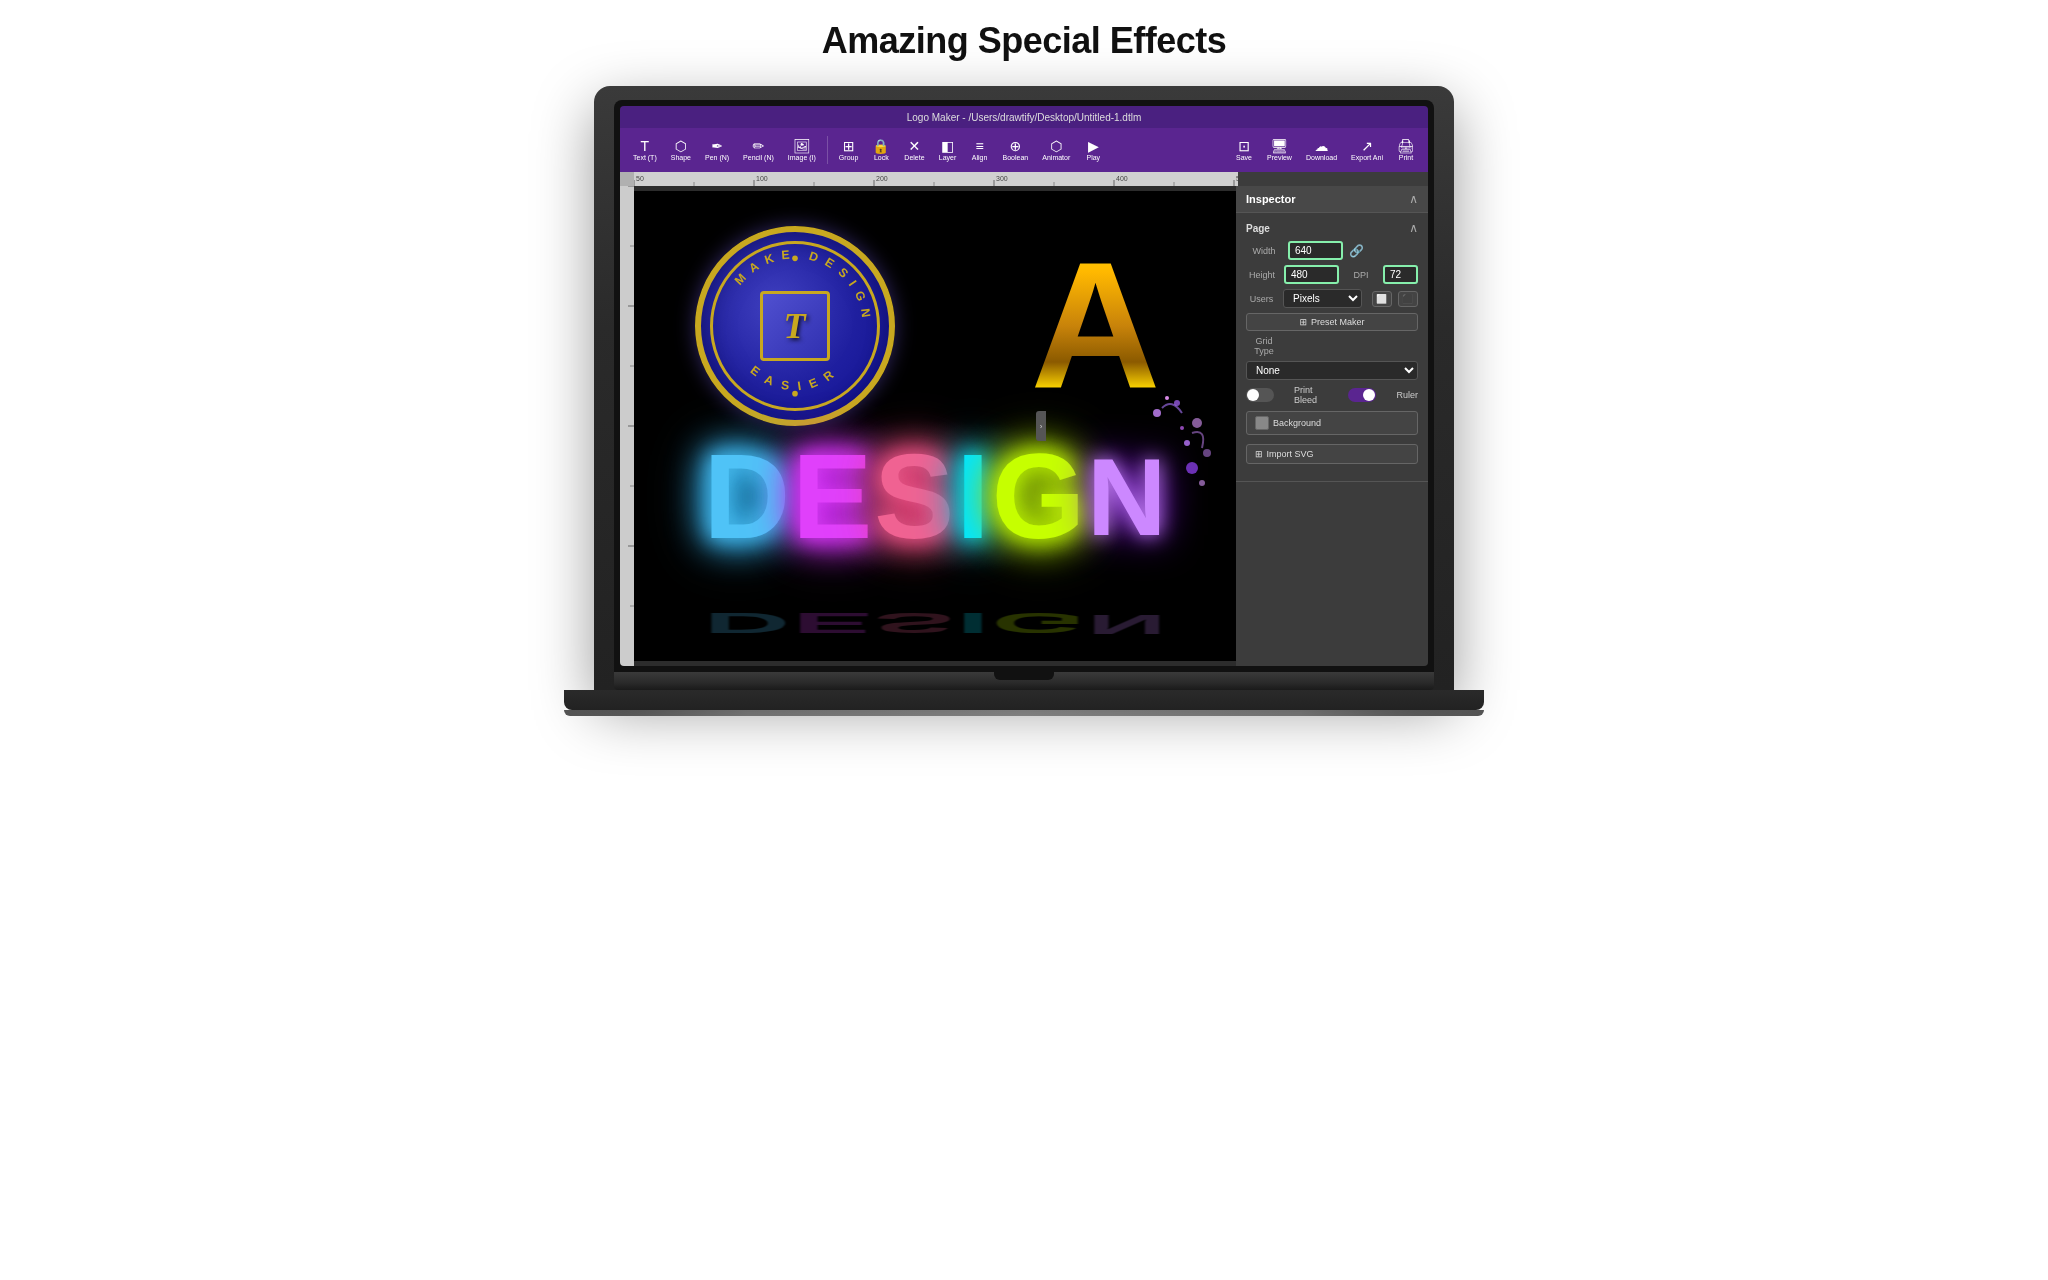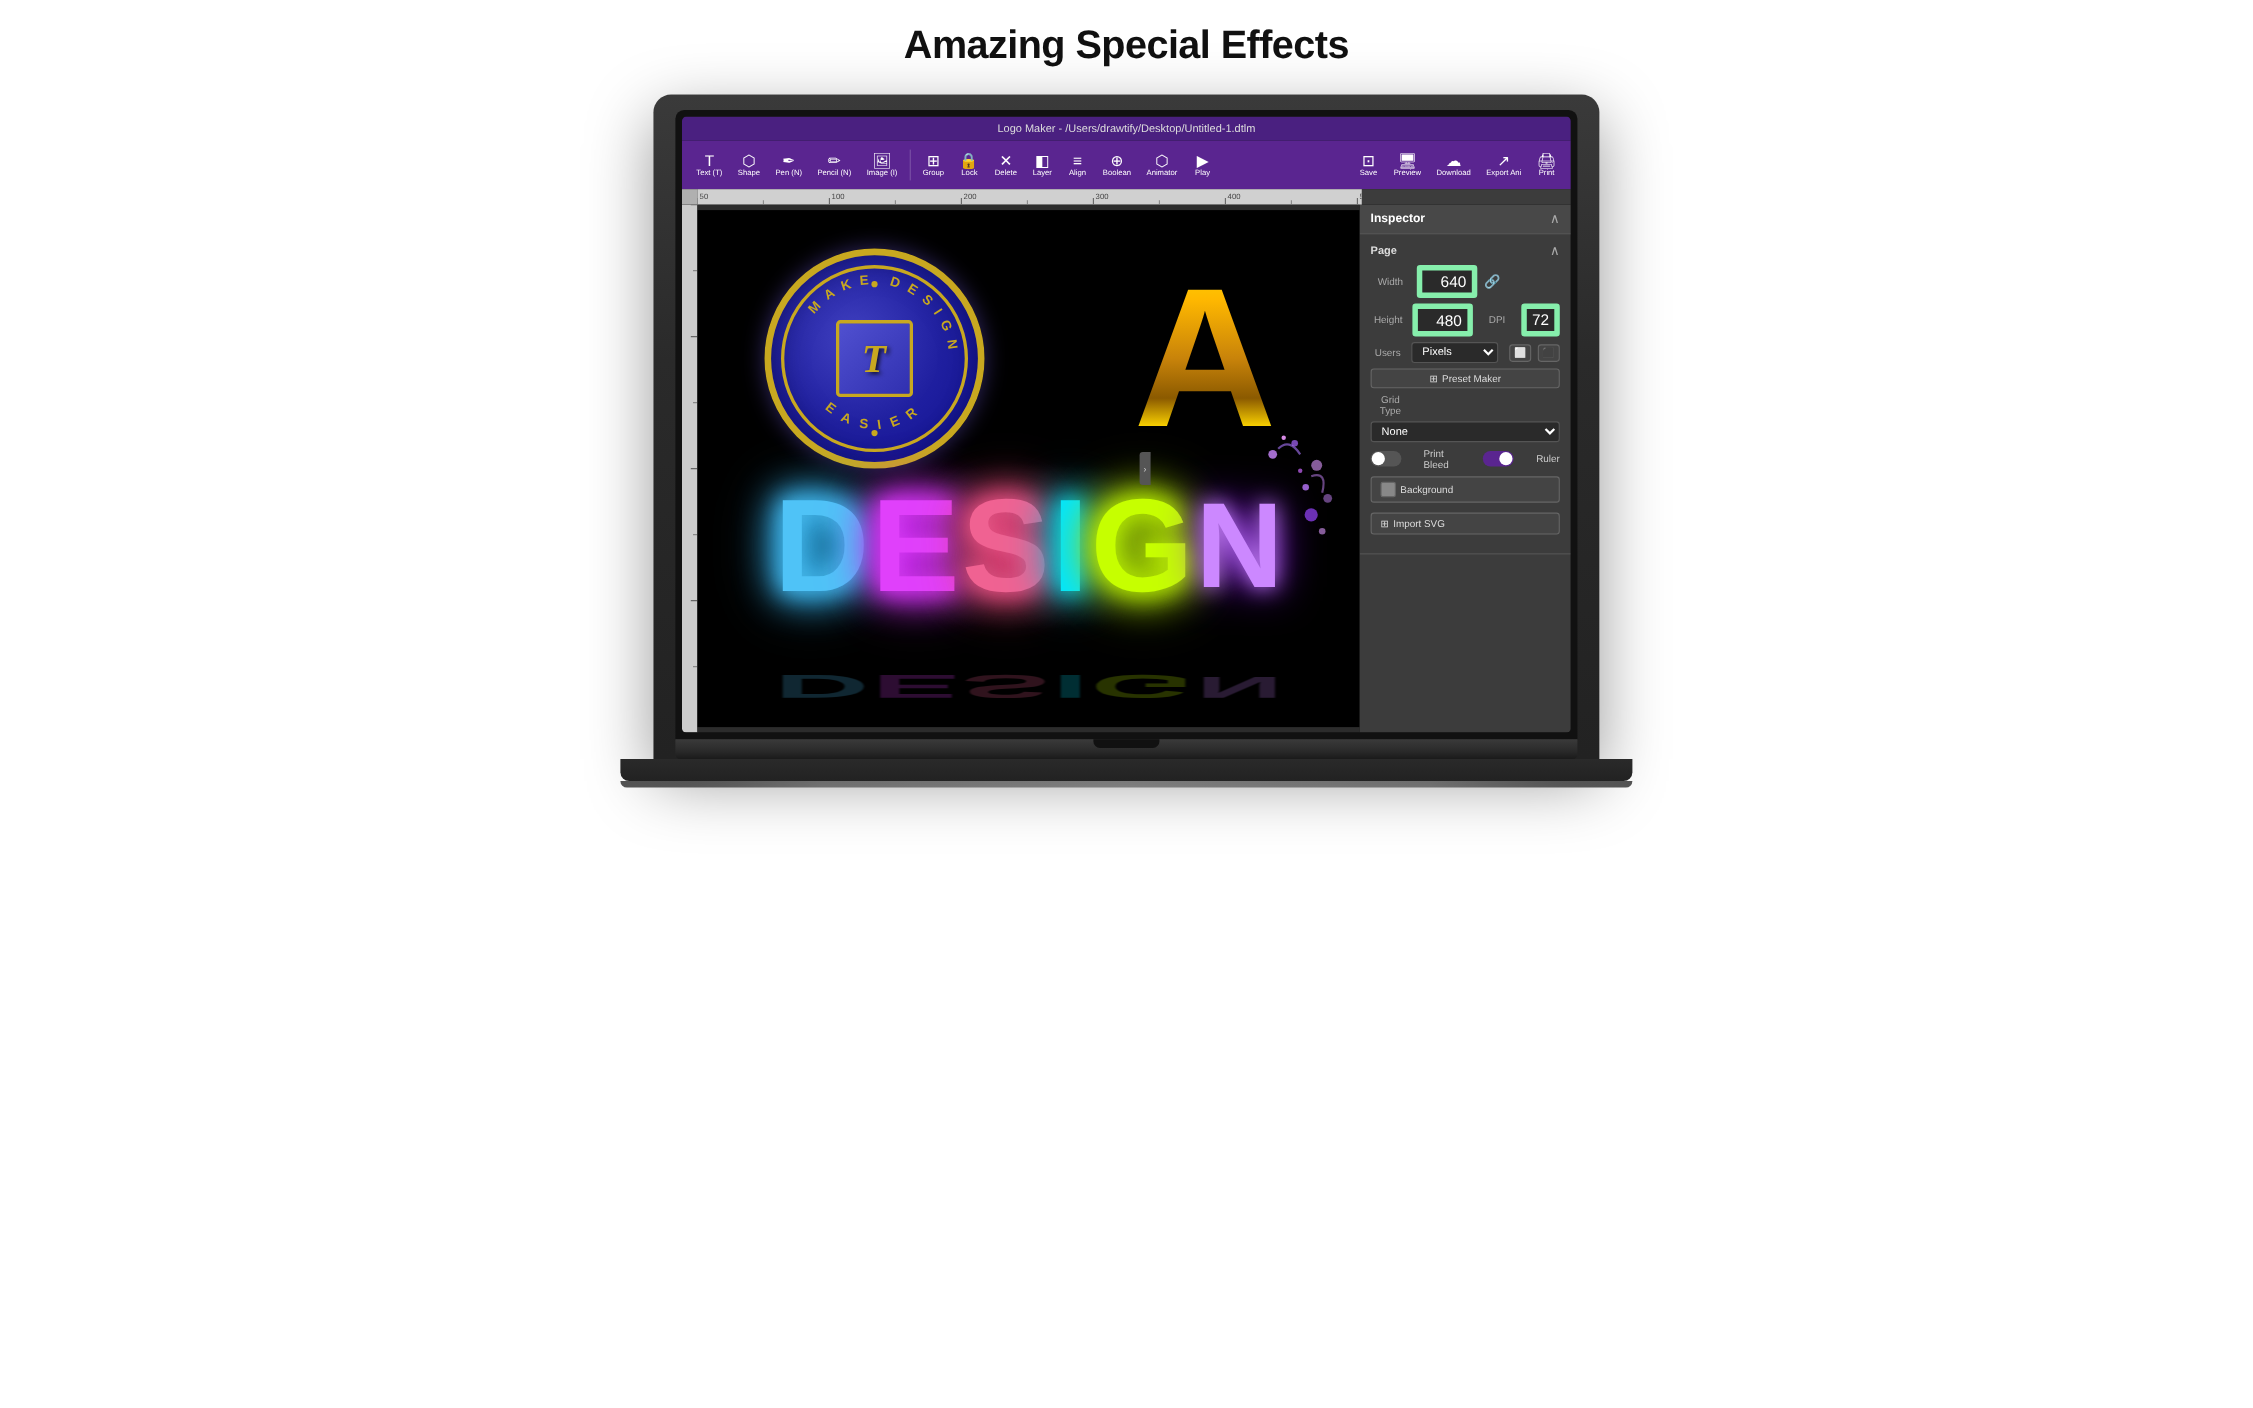--- a/index.html
+++ b/index.html
@@ -288,27 +288,26 @@
       margin-bottom: 5px;
     }
     .inspector-label {
       color: #aaa;
       font-size: 9px;
       width: 36px;
       text-align: center;
     }
     .inspector-input {
       background: #2a2a2a;
-      border: 5px solid #86efac;
+      border: 2px solid #86efac;
       border-radius: 3px;
       color: #fff;
-      font-size: 14px;
+      font-size: 10px;
       padding: 2px 5px;
       width: 55px;
-      text-align: right;
     }
     .link-icon {
       color: #aaa;
       font-size: 12px;
     }
     .inspector-select {
       background: #2a2a2a;
       border: 1px solid #555;
       border-radius: 3px;
       color: #fff;

